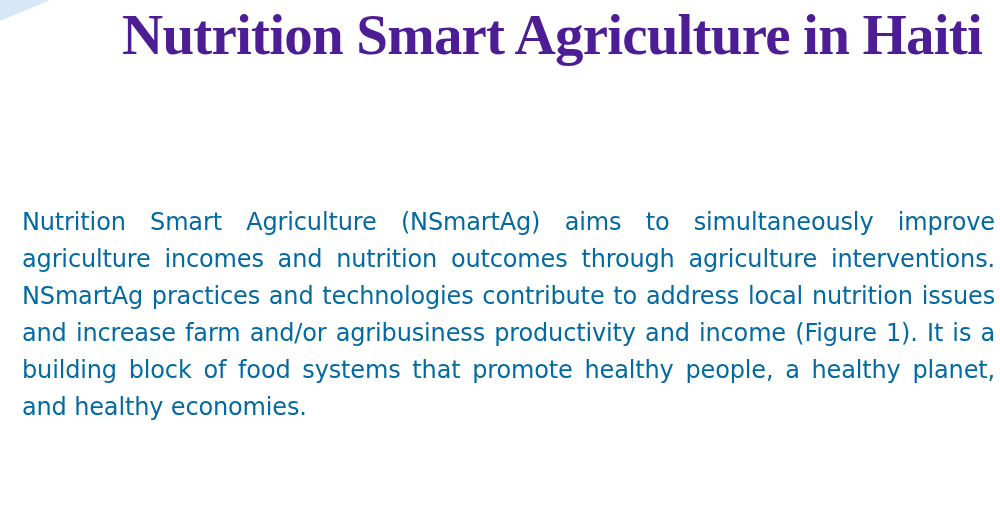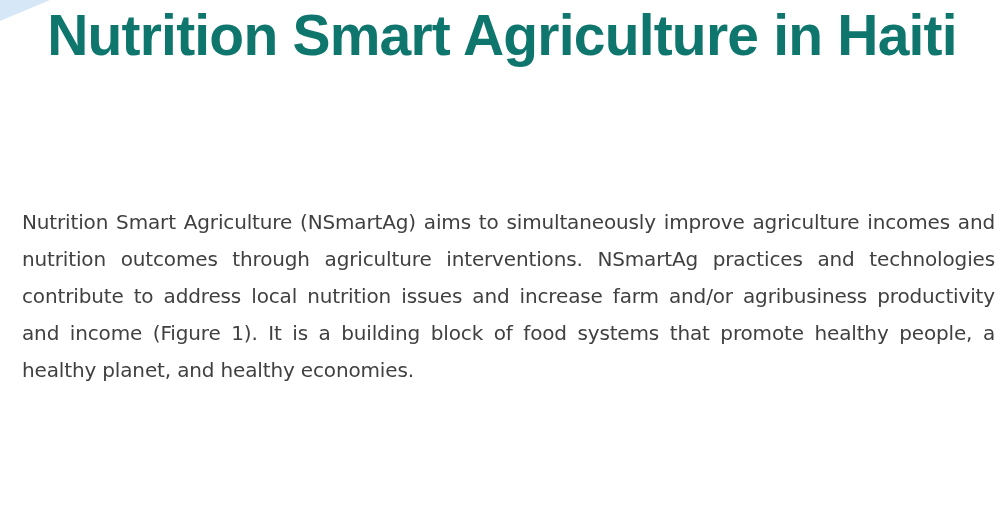--- a/index.html
+++ b/index.html
@@ -41,43 +41,43 @@
     width: 974px;
   }
 
   .page-title {
     margin: 0;
     padding: 0;
     position: absolute;
     left: 0;
     top: 2px;
     width: 960px;
-    font-family: Liberation Sans, sans-serif;
+    font-family: Liberation Serif, serif;
     font-size: 57px;
     line-height: 66px;
     font-weight: bold;
     letter-spacing: -0.8px;
-    color: #0f766e;
-    text-align: center;
+    color: #4c1d95;
+    text-align: right;
     white-space: pre-line;
   }
 
   .body-copy {
     margin: 0;
     padding: 0;
     position: absolute;
     left: 0;
     top: 204px;
     width: 973px;
     font-family: "DejaVu Sans", sans-serif;
-    font-size: 20px;
+    font-size: 24px;
     line-height: 37px;
     font-weight: normal;
     letter-spacing: -0.15px;
-    color: #404040;
+    color: #0369a1;
     text-align: justify;
     text-justify: inter-word;
   }
 </style>
 </head>
 <body>
 
 <div class="page">
 
   <svg class="corner-wedge" viewBox="0 0 52 22" preserveAspectRatio="none" aria-hidden="true">

